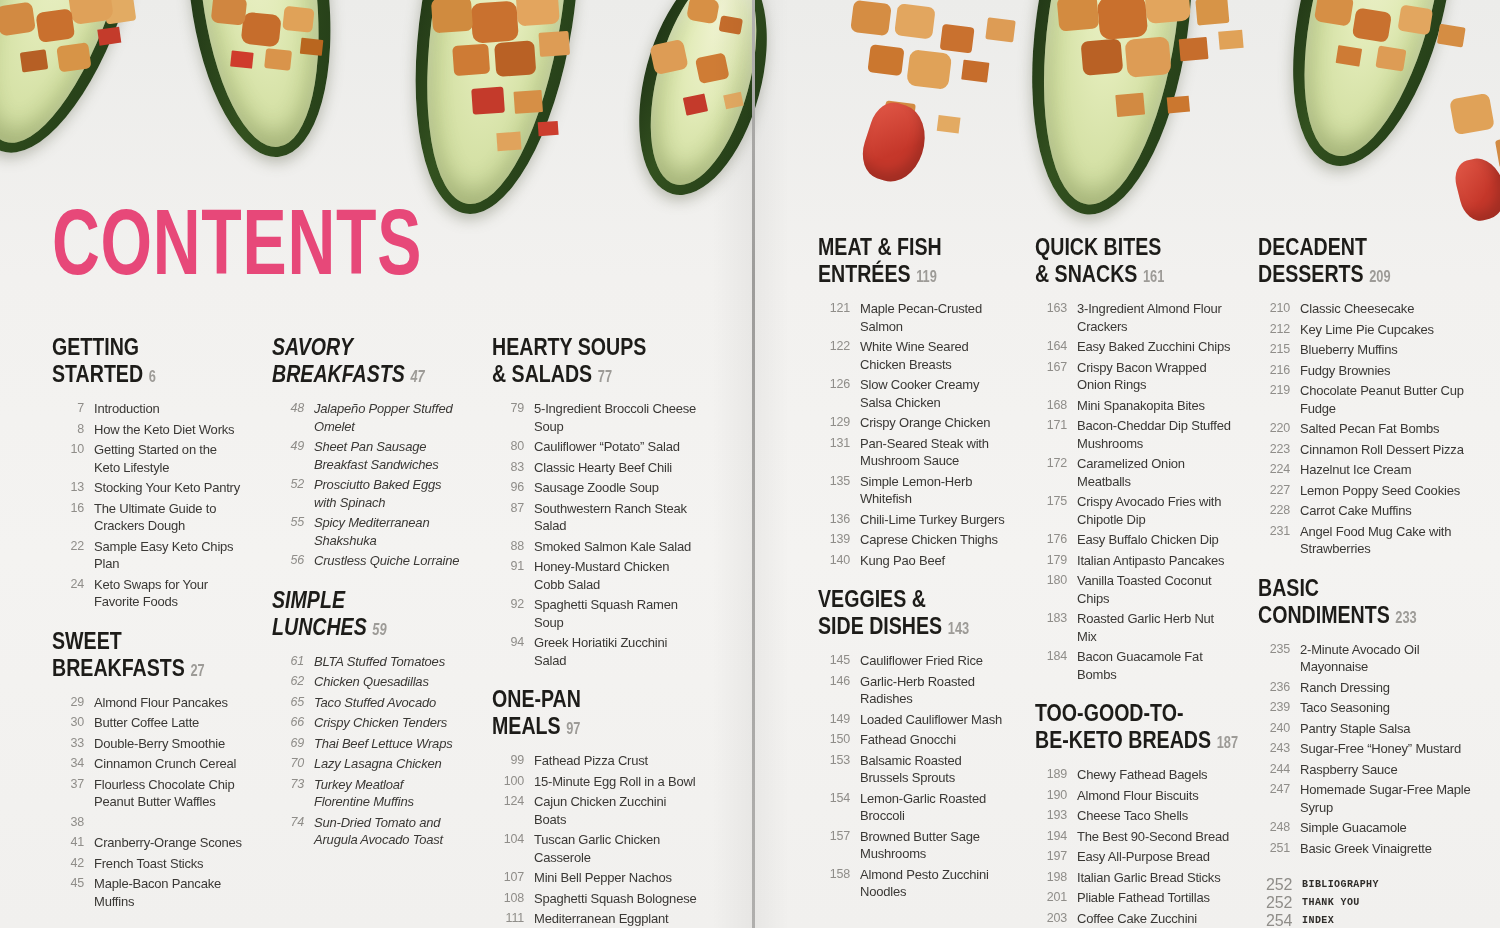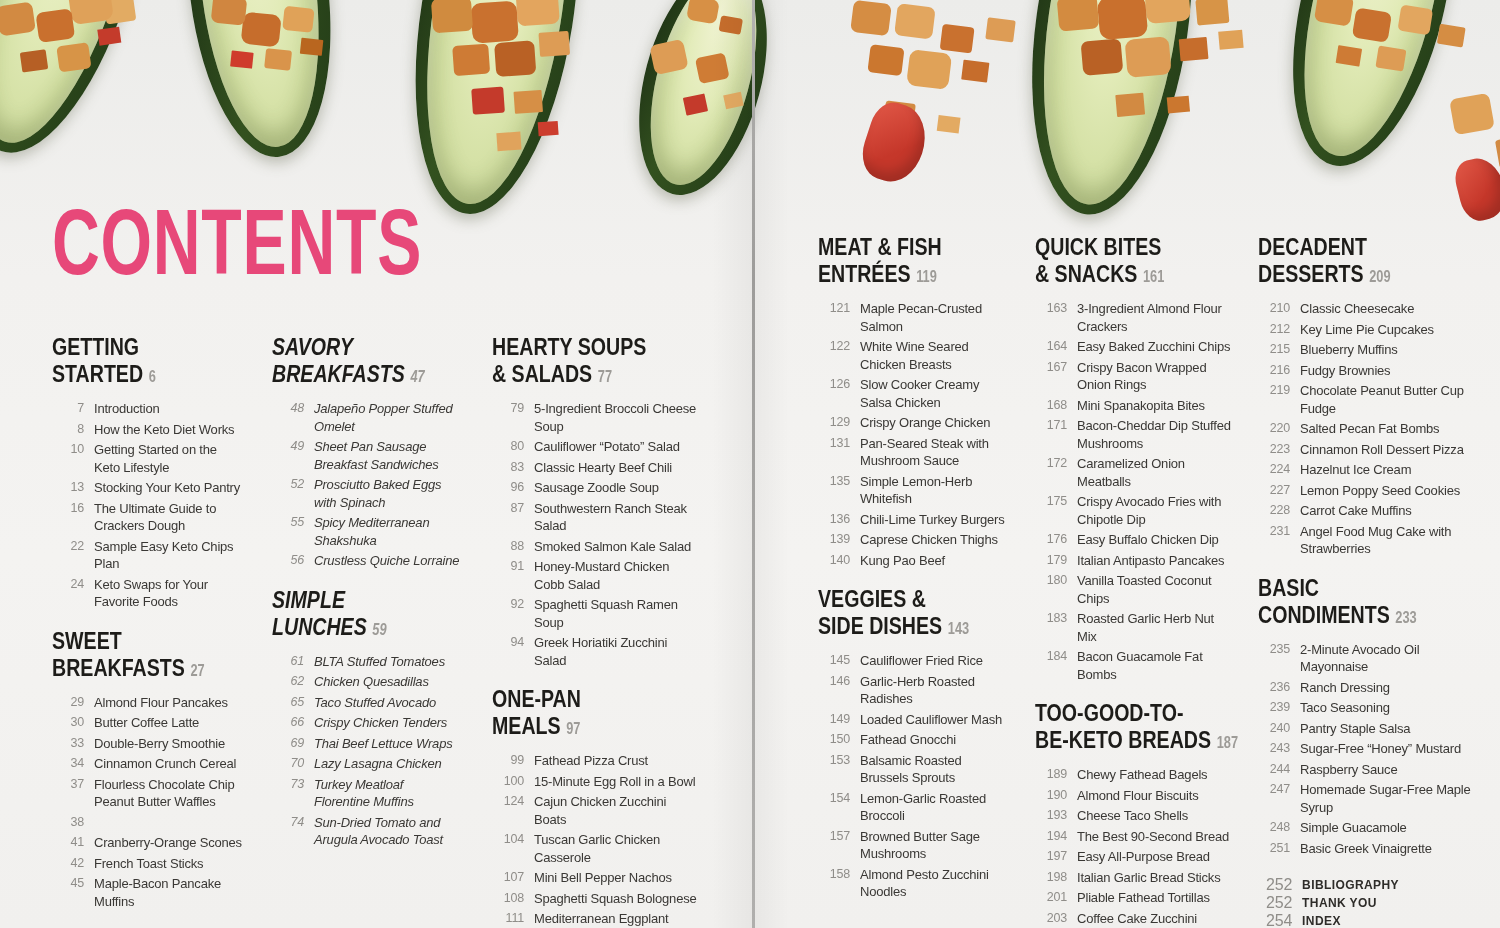--- a/index.html
+++ b/index.html
@@ -38,21 +38,21 @@
     color:#1d1c19;transform:scaleX(.8);transform-origin:left top;white-space:nowrap;}
   .head .hl{display:block;}
   .head .pgnum{font-size:16px;color:#9d9b97;margin-left:7px;}
   ul.items{list-style:none;margin:8px;padding:0;}
   li.item{display:flex;align-items:flex-start;font-size:13px;line-height:17.5px;
     margin:0 0 3px 0;letter-spacing:-0.2px;}
   .inum{flex:0 0 24px;text-align:right;margin-right:10px;color:#8f8d89;font-size:12.5px;}
   .ititle{flex:1 1 auto;color:#3a3835;}
   .sec.endmatter{margin-top:20px;}
   .sec.endmatter li.item{line-height:16px;margin-bottom:2px;}
-  .sec.endmatter .ititle{font-weight:bold;font-size:12px;letter-spacing:.4px;color:#2e2c29;}
+  .sec.endmatter .ititle{font-weight:bold;font-size:10px;letter-spacing:.4px;color:#2e2c29;font-family:Liberation Mono, monospace;}
   .sec.endmatter .inum{font-size:16px;text-align:center;}
 </style>
 </head>
 <body>
 
 <div class="spread">
 
   <div class="photo" title="Zucchini boats topped with chopped seasoned chicken and red pepper pieces">
 
     <div class="boat" style="left:-14px;top:-196px;width:142px;height:356px;transform:rotate(18deg);">

